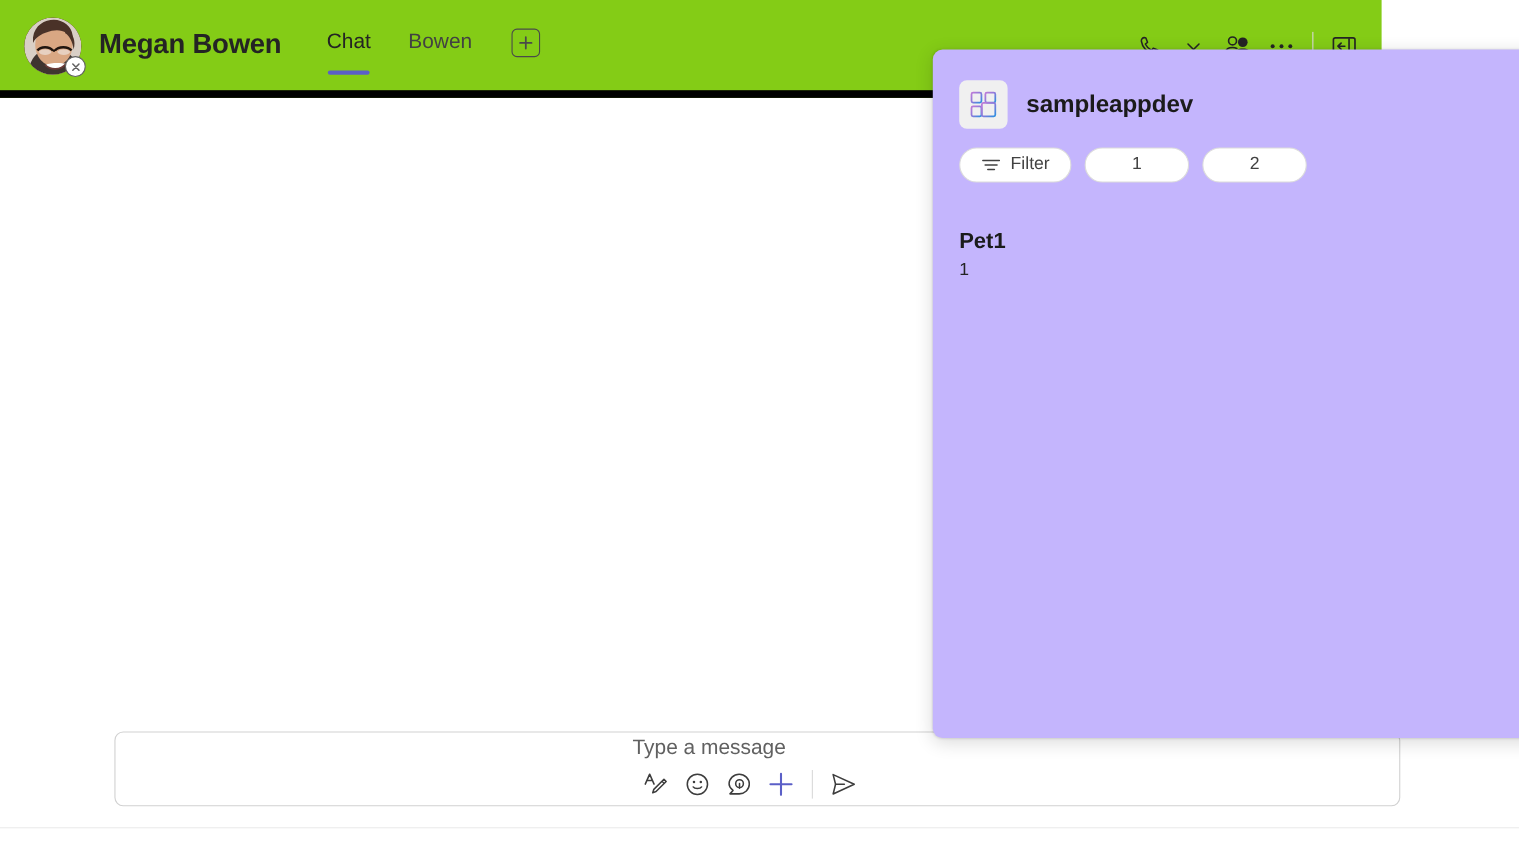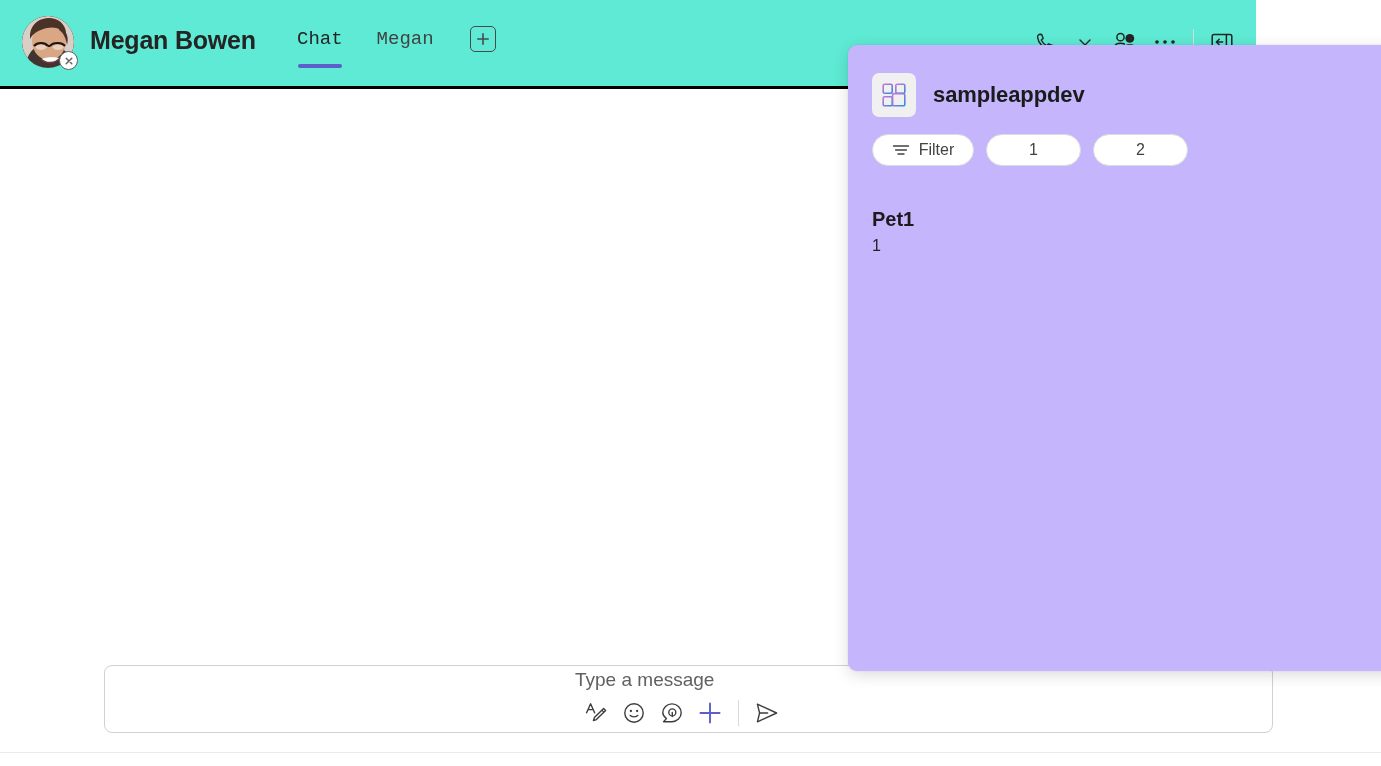--- a/index.html
+++ b/index.html
@@ -15,22 +15,22 @@
     overflow: hidden;
     position: relative;
   }
 
   
   .header {
     position: absolute;
     top: 0; left: 0;
     width: 1256px;
     height: 89px;
-    background: #5eead4;
-    border-bottom: 3px solid #000000;
+    background: #84cc16;
+    border-bottom: 7px solid #000000;
     box-sizing: border-box;
   }
 
   .avatar-wrap {
     position: absolute;
     left: 22px;
     top: 16px;
     width: 52px;
     height: 52px;
   }
@@ -69,21 +69,20 @@
     color: #242424;
     white-space: nowrap;
   }
 
   .tabs {
     position: absolute;
     left: 297px;
     top: 28px;
     display: flex;
     align-items: flex-start;
-    font-family: Liberation Mono, monospace;
   }
   .tab {
     position: relative;
     font-size: 19px;
     color: #424242;
     padding: 0 0 18px 0;
     margin-right: 34px;
     cursor: pointer;
     white-space: nowrap;
   }
@@ -315,21 +314,21 @@
     </div>
   </div>
 
   <div class="header-title">Megan Bowen</div>
 
   <div class="tabs">
     <div class="tab active">
       <span>Chat</span>
     </div>
     <div class="tab">
-      <span>Megan</span>
+      <span>Bowen</span>
     </div>
     <div class="tab-add">
       <svg width="14" height="14" viewBox="0 0 14 14" xmlns="http://www.w3.org/2000/svg" aria-hidden="true">
         <path d="M7 1.8 V12.2 M1.8 7 H12.2" stroke="#4a4a4a" stroke-width="1.6" stroke-linecap="round"></path>
       </svg>
     </div>
   </div>
 
   <div class="header-actions">
     <div class="hicon">

